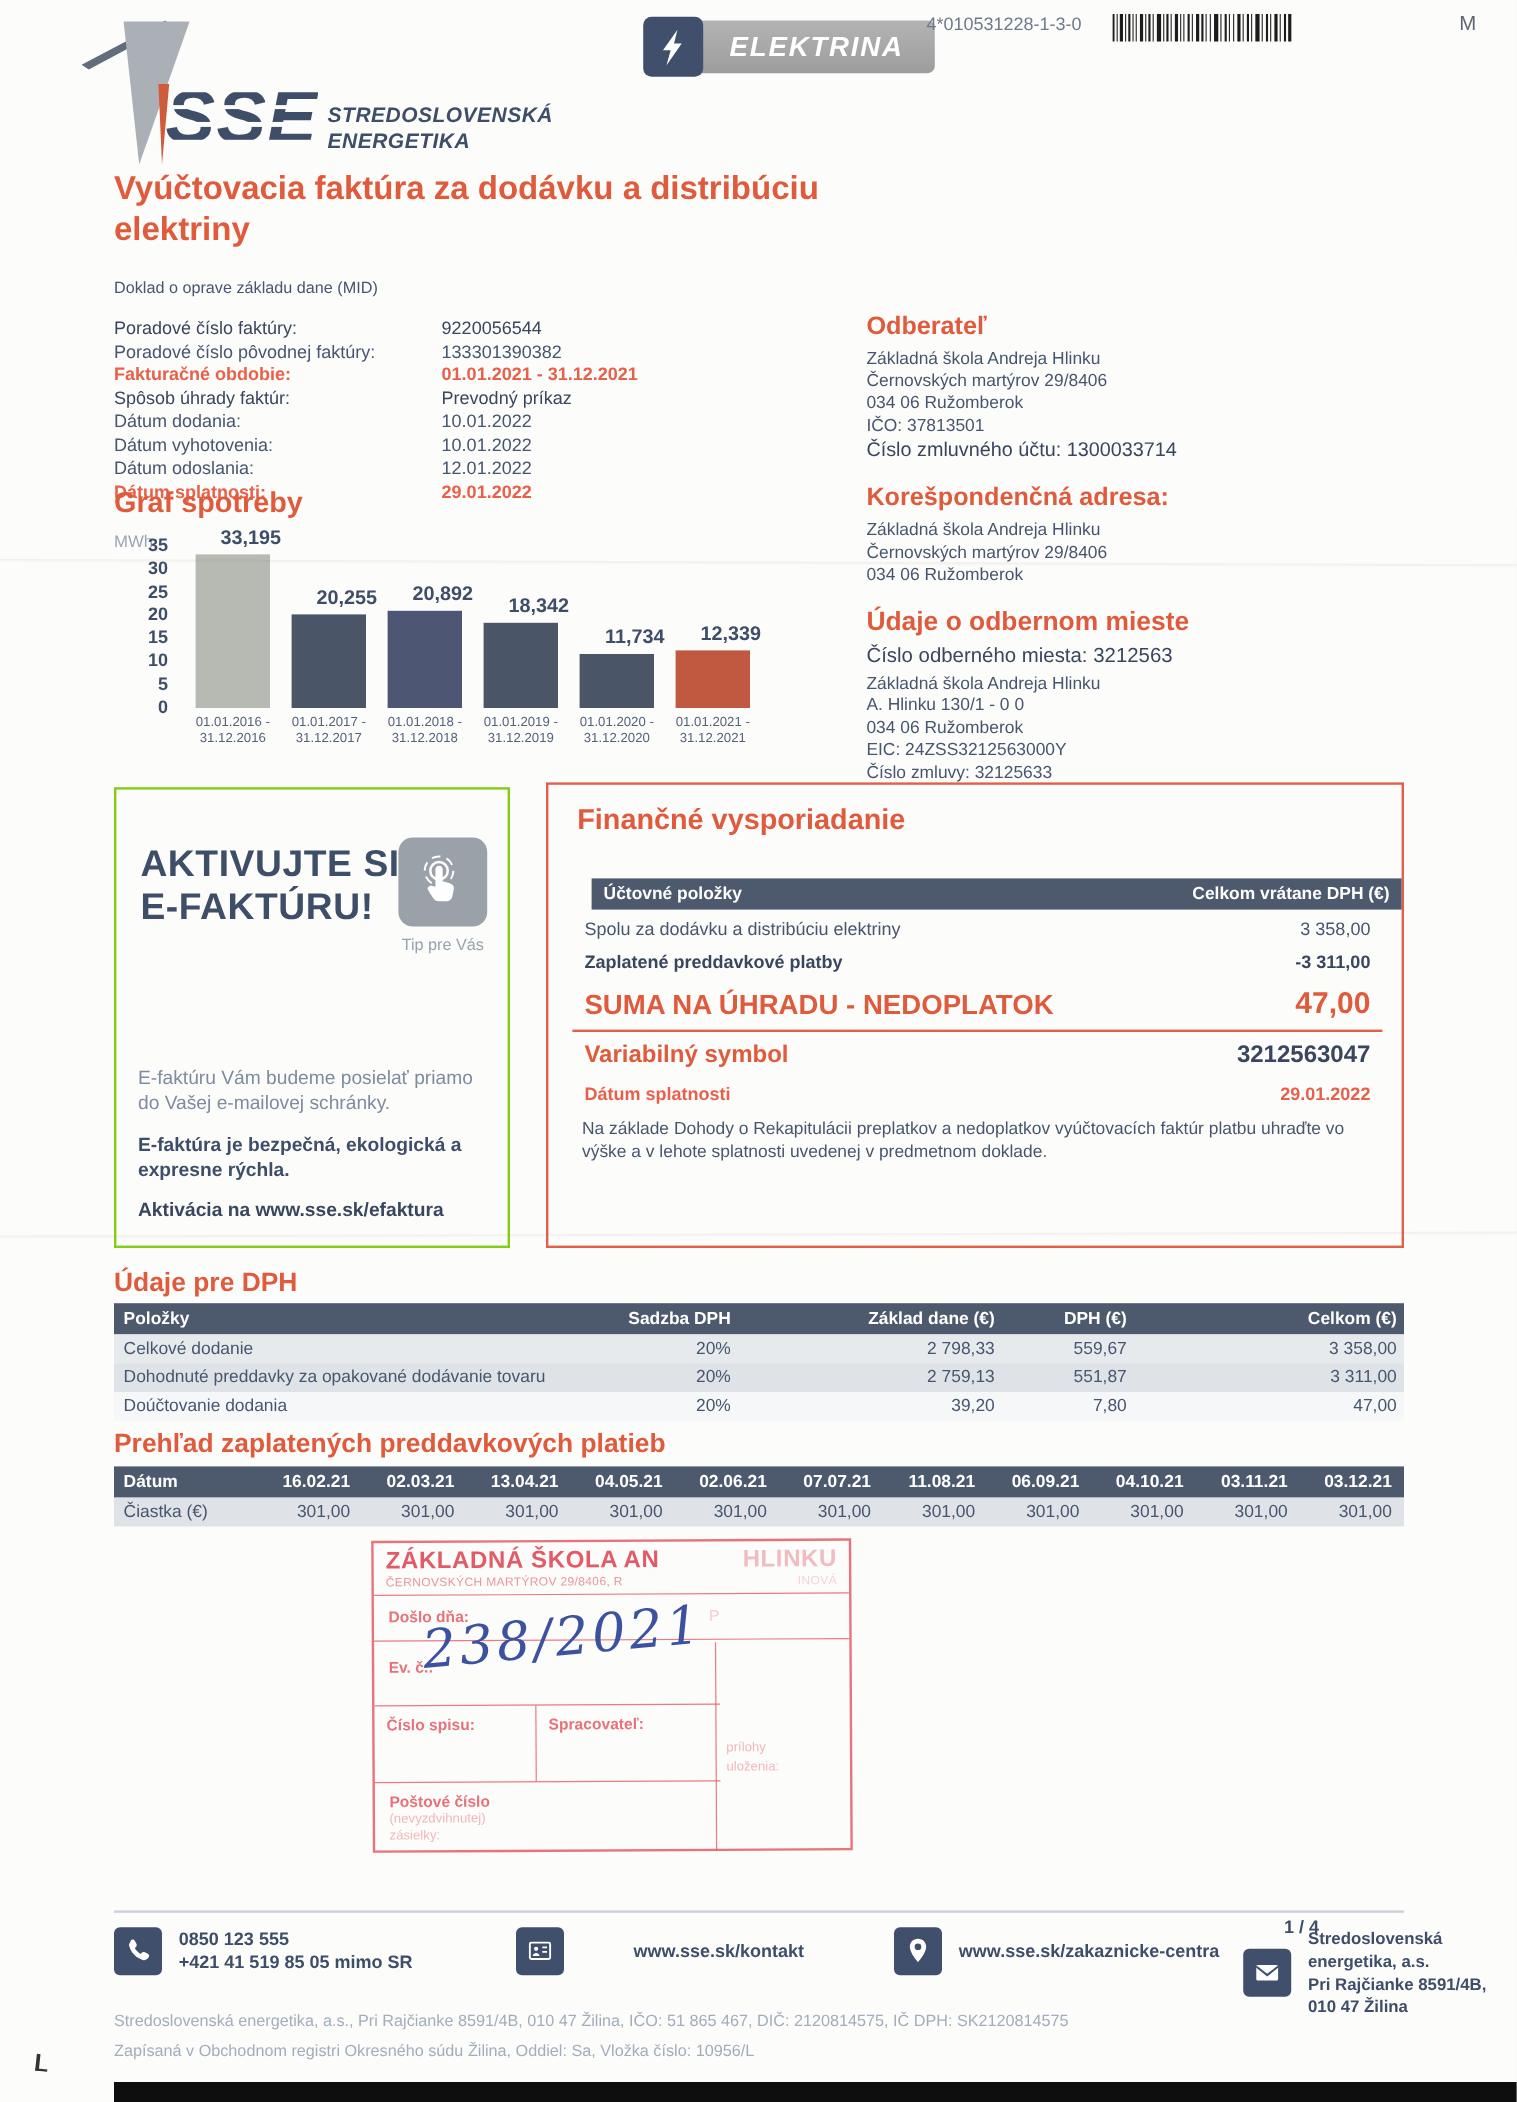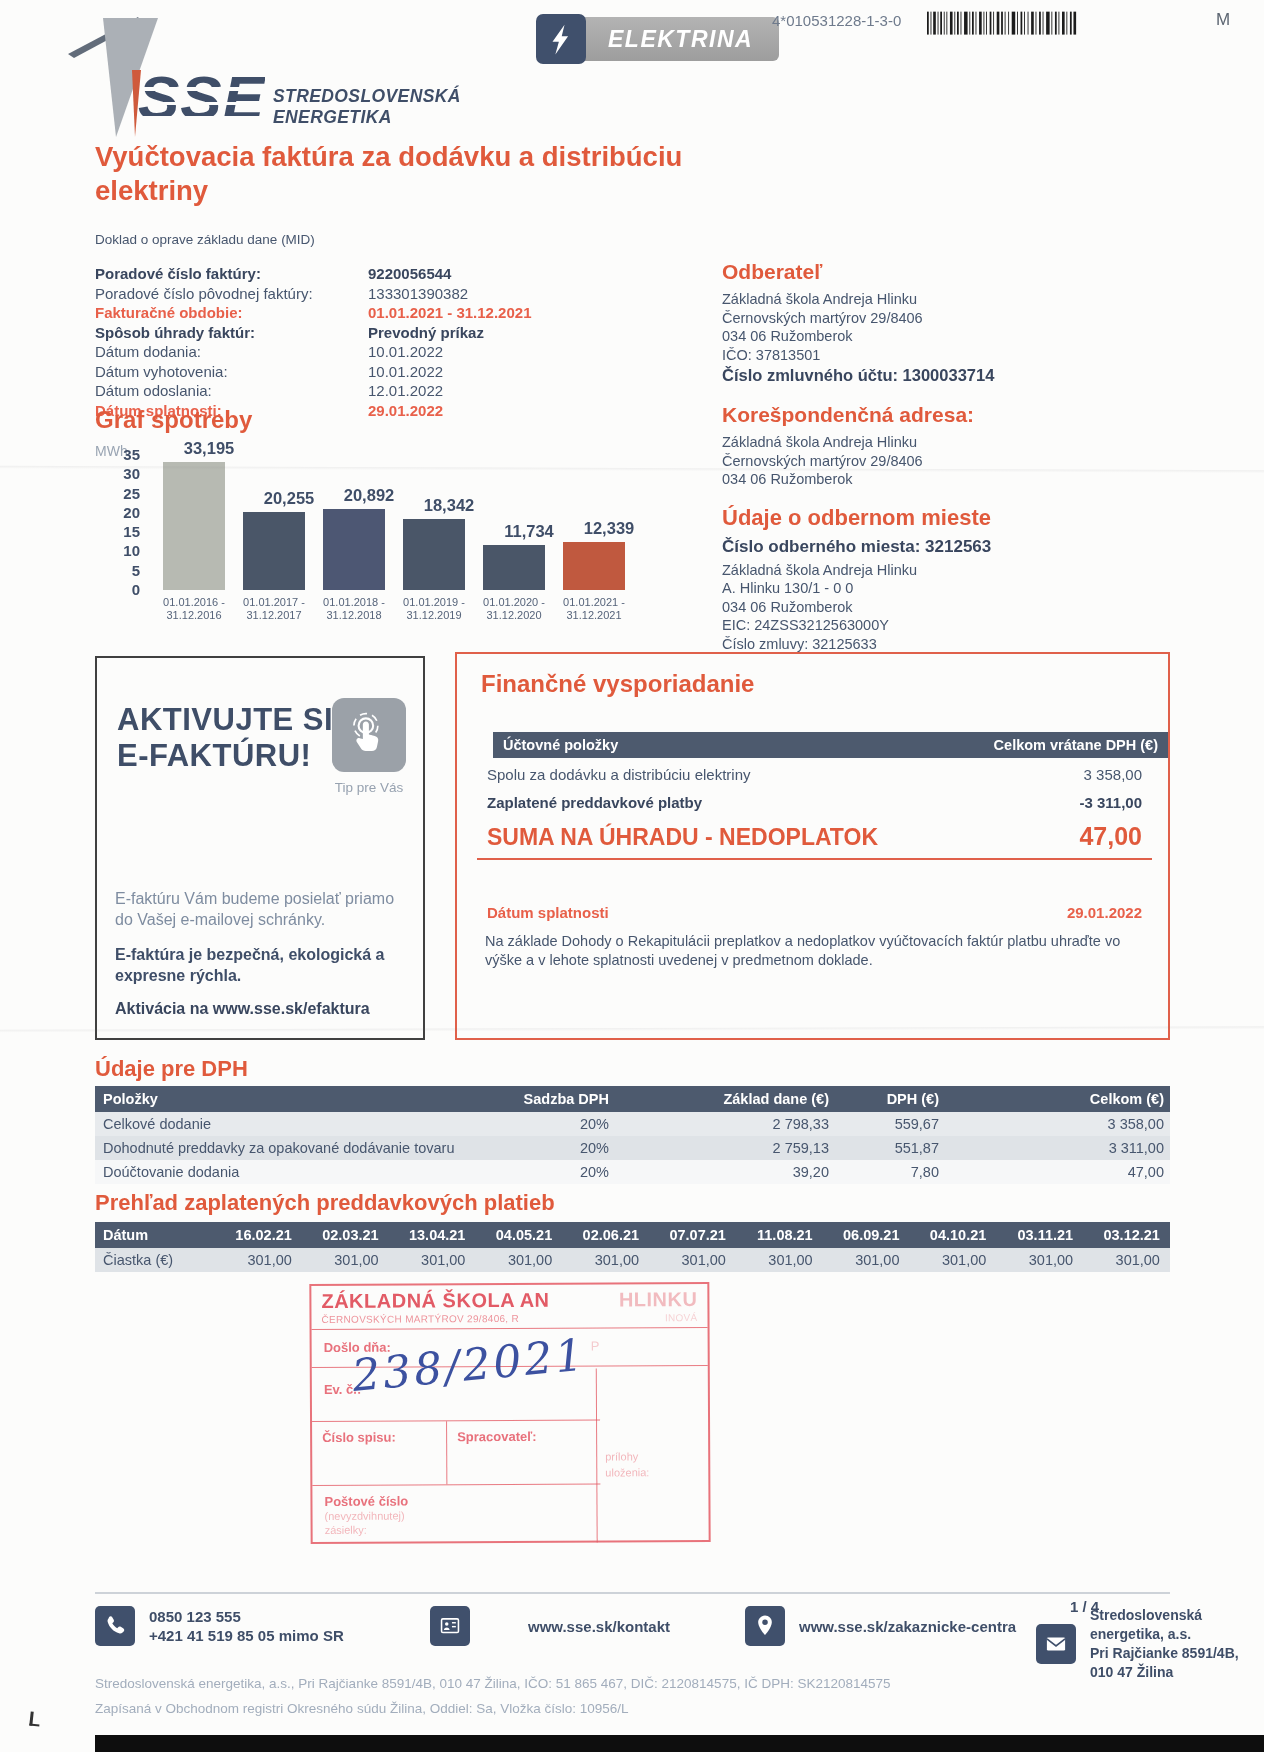--- a/index.html
+++ b/index.html
@@ -30,21 +30,21 @@
   .barcode{position:absolute;left:927px;top:9px;}
   .corner-m{position:absolute;left:1216px;top:10px;font-size:17px;color:#5d6672;}
 
   .doc-title{position:absolute;left:95px;top:140px;width:620px;font-size:27.5px;line-height:34px;font-weight:bold;color:var(--accent);}
   .doc-subtitle{position:absolute;left:95px;top:232px;font-size:13.5px;color:var(--body);}
 
   
   .inv-details{position:absolute;left:95px;top:264px;width:620px;font-size:15px;line-height:19.5px;}
   .inv-row{display:flex;}
   .inv-row .lbl{width:273px;}
-  .b{font-weight:bold;color:var(--navy-strong);}
+  .b{font-weight:normal;color:var(--navy-strong);}
   .acc{color:var(--accent2);font-weight:bold;}
 
   
   .h-orange{color:var(--accent);font-weight:bold;}
   .right-col{position:absolute;left:722px;top:260px;width:450px;}
   .addr{font-size:14.5px;line-height:18.5px;}
   .sec-h{font-size:21px;margin-bottom:6px;}
   .acct-line{font-size:16.5px;margin-top:2px;}
   .dp-num{font-size:17px;margin:2px 0 4px 0;}
 
@@ -56,21 +56,21 @@
   .y-axis span{position:absolute;right:0;font-size:15px;font-weight:bold;color:var(--navy);}
   .bars{display:flex;margin-left:14px;height:135px;align-items:flex-end;}
   .chart-col{position:relative;width:80px;height:135px;display:flex;justify-content:center;align-items:flex-end;}
   .bar{width:62px;}
   .bar-faded{background-image:repeating-linear-gradient(90deg,rgba(255,255,255,.35) 0 3px,rgba(0,0,0,0) 3px 7px),repeating-linear-gradient(0deg,rgba(255,255,255,.3) 0 4px,rgba(0,0,0,.03) 4px 9px);}
   .bar-value{position:absolute;font-size:16.5px;font-weight:bold;color:var(--navy);white-space:nowrap;margin-left:30px;}
   .x-labels{position:absolute;left:154px;top:596px;display:flex;}
   .x-labels div{width:80px;text-align:center;font-size:11px;line-height:13px;color:#55637a;}
 
   
-  .ebox{position:absolute;left:95px;top:656px;width:330px;height:384px;border:2px solid #404040;background:#fcfcfb;}
+  .ebox{position:absolute;left:95px;top:656px;width:330px;height:384px;border:2px solid #84cc16;background:#fcfcfb;}
   .ebox-title{position:absolute;left:20px;top:44px;font-size:31px;line-height:36px;font-weight:bold;color:var(--navy);letter-spacing:.5px;}
   .tap-icon{position:absolute;left:235px;top:40px;width:74px;height:74px;background:#9ba1a8;border-radius:12px;display:flex;align-items:center;justify-content:center;}
   .tap-caption{position:absolute;left:222px;top:122px;width:100px;text-align:center;font-size:13.5px;color:#97a2b0;}
   .ebox p{position:absolute;left:18px;width:295px;font-size:16px;line-height:21px;}
   .ep1{top:230px;color:#7e8ca0;}
   .ep2{top:286px;font-weight:bold;color:var(--navy);font-size:16.5px;}
   .ep3{top:340px;font-weight:bold;color:var(--navy-strong);font-size:16.5px;}
 
   
   .fbox{position:absolute;left:455px;top:652px;width:715px;height:388px;border:2px solid #e0604a;background:#fcfcfb;}
@@ -385,20 +385,24 @@
     </div>
     <div class="frow frow2">
       <span>Zaplatené preddavkové platby</span>
       <span>-3 311,00</span>
     </div>
     <div class="ftotal">
       <span class="t-l">SUMA NA ÚHRADU - NEDOPLATOK</span>
       <span class="t-r">47,00</span>
     </div>
     <div class="fline"></div>
+    <div class="fvs">
+      <span class="v-l">Variabilný symbol</span>
+      <span class="v-r">3212563047</span>
+    </div>
     <div class="fdue">
       <span>Dátum splatnosti</span>
       <span>29.01.2022</span>
     </div>
     <div class="fnote">Na základe Dohody o Rekapitulácii preplatkov a nedoplatkov vyúčtovacích faktúr platbu uhraďte vo výške a v lehote splatnosti uvedenej v predmetnom doklade.</div>
   </div>
 
   <div class="tbl-h vat-h h-orange">Údaje pre DPH</div>
   <div class="table vat-t">
     <div class="t-head">

